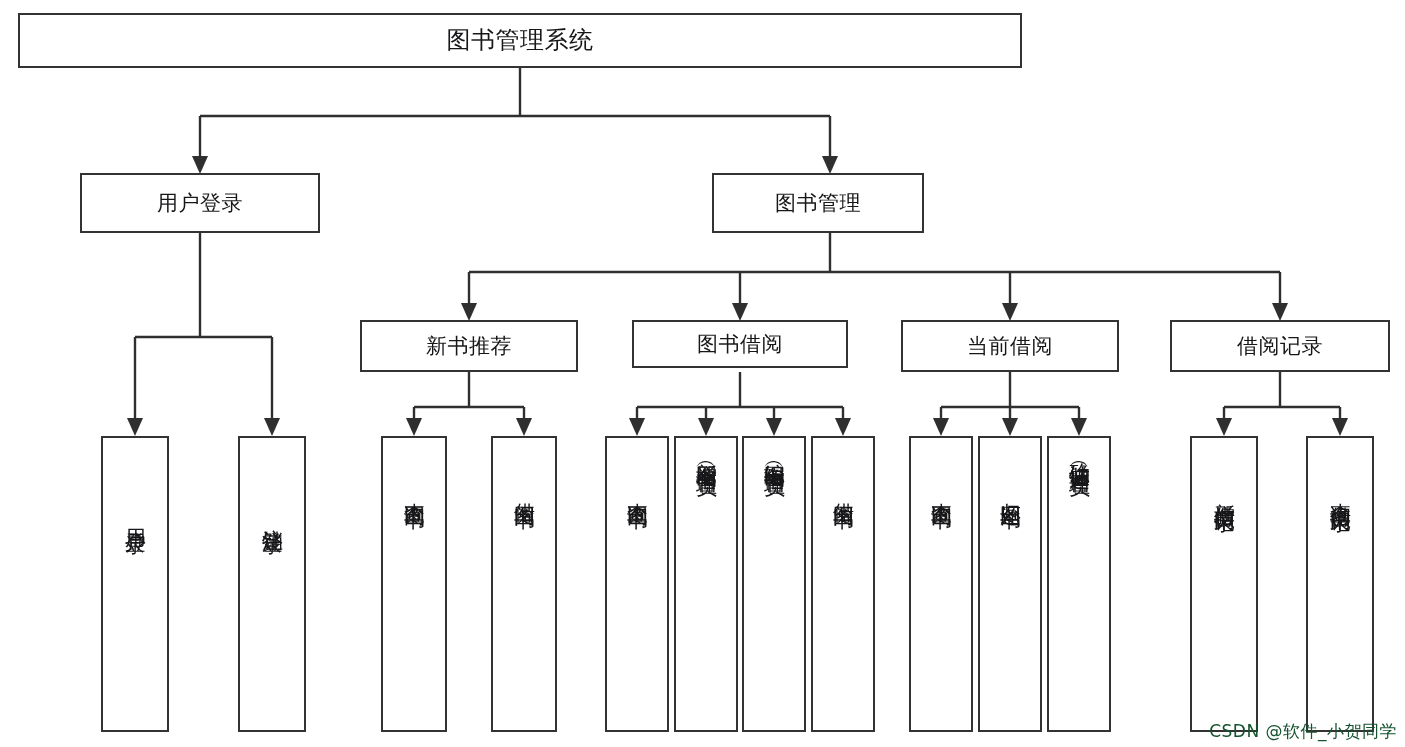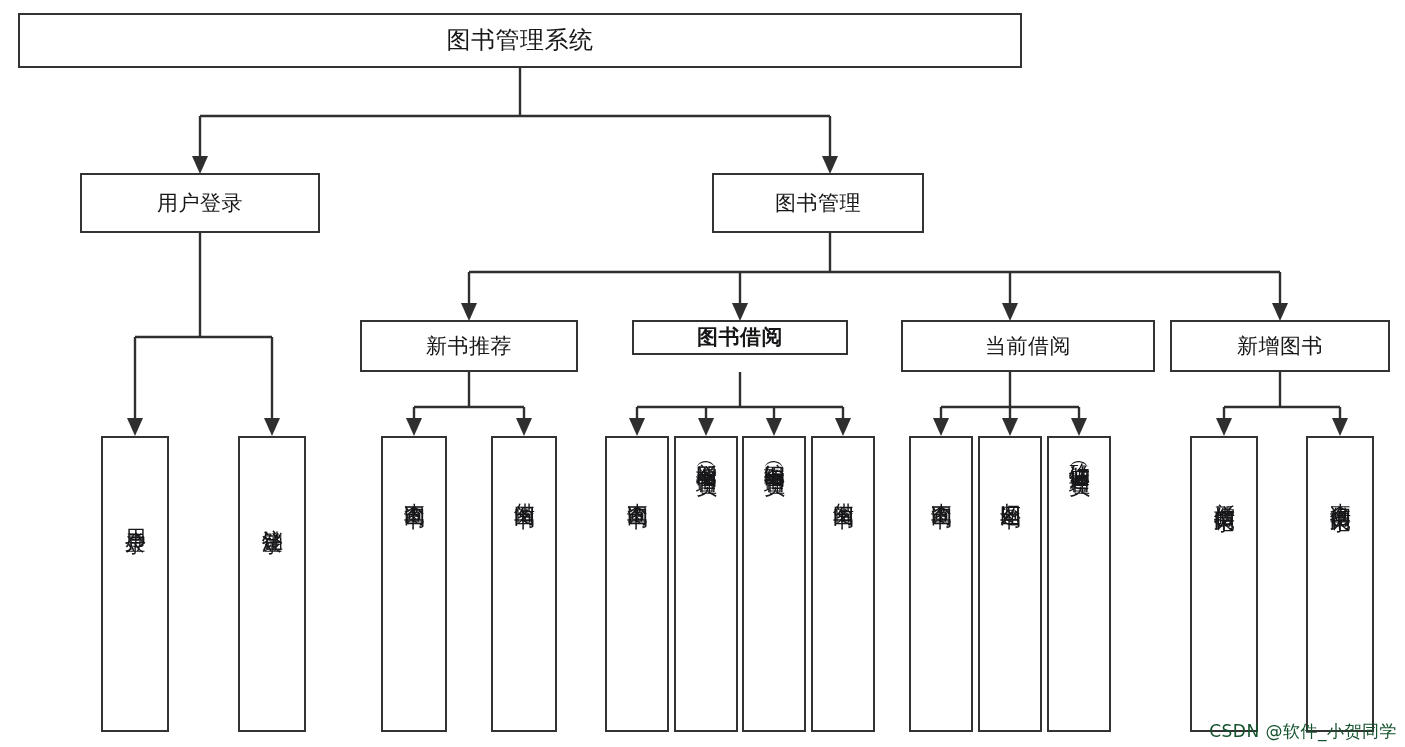--- a/index.html
+++ b/index.html
@@ -173,30 +173,30 @@
   </div>
 
   <div class="node lvl1" style="left:712px;top:173px;width:212px;height:60px;">
     <span class="label">图书管理</span>
   </div>
 
   <div class="node lvl2" style="left:360px;top:320px;width:218px;height:52px;">
     <span class="label">新书推荐</span>
   </div>
 
-  <div class="node lvl2" style="left:632px;top:320px;width:216px;height:35px;font-weight:bold;">
+  <div class="node lvl2" style="left:632px;top:320px;width:216px;height:48px;">
     <span class="label">图书借阅</span>
   </div>
 
-  <div class="node lvl2" style="left:901px;top:320px;width:254px;height:52px;align-items:center;">
+  <div class="node lvl2" style="left:901px;top:320px;width:218px;height:52px;align-items:center;">
     <span class="label">当前借阅</span>
   </div>
 
   <div class="node lvl2" style="left:1170px;top:320px;width:220px;height:52px;">
-    <span class="label">新增图书</span>
+    <span class="label">借阅记录</span>
   </div>
 
   <div class="leaf short" style="left:101px;top:436px;width:68px;height:296px;">
     <span class="vlabel">用户登录</span>
   </div>
   <div class="leaf short" style="left:238px;top:436px;width:68px;height:296px;">
     <span class="vlabel">注销登录</span>
   </div>
 
   <div class="leaf mid" style="left:381px;top:436px;width:66px;height:296px;">

